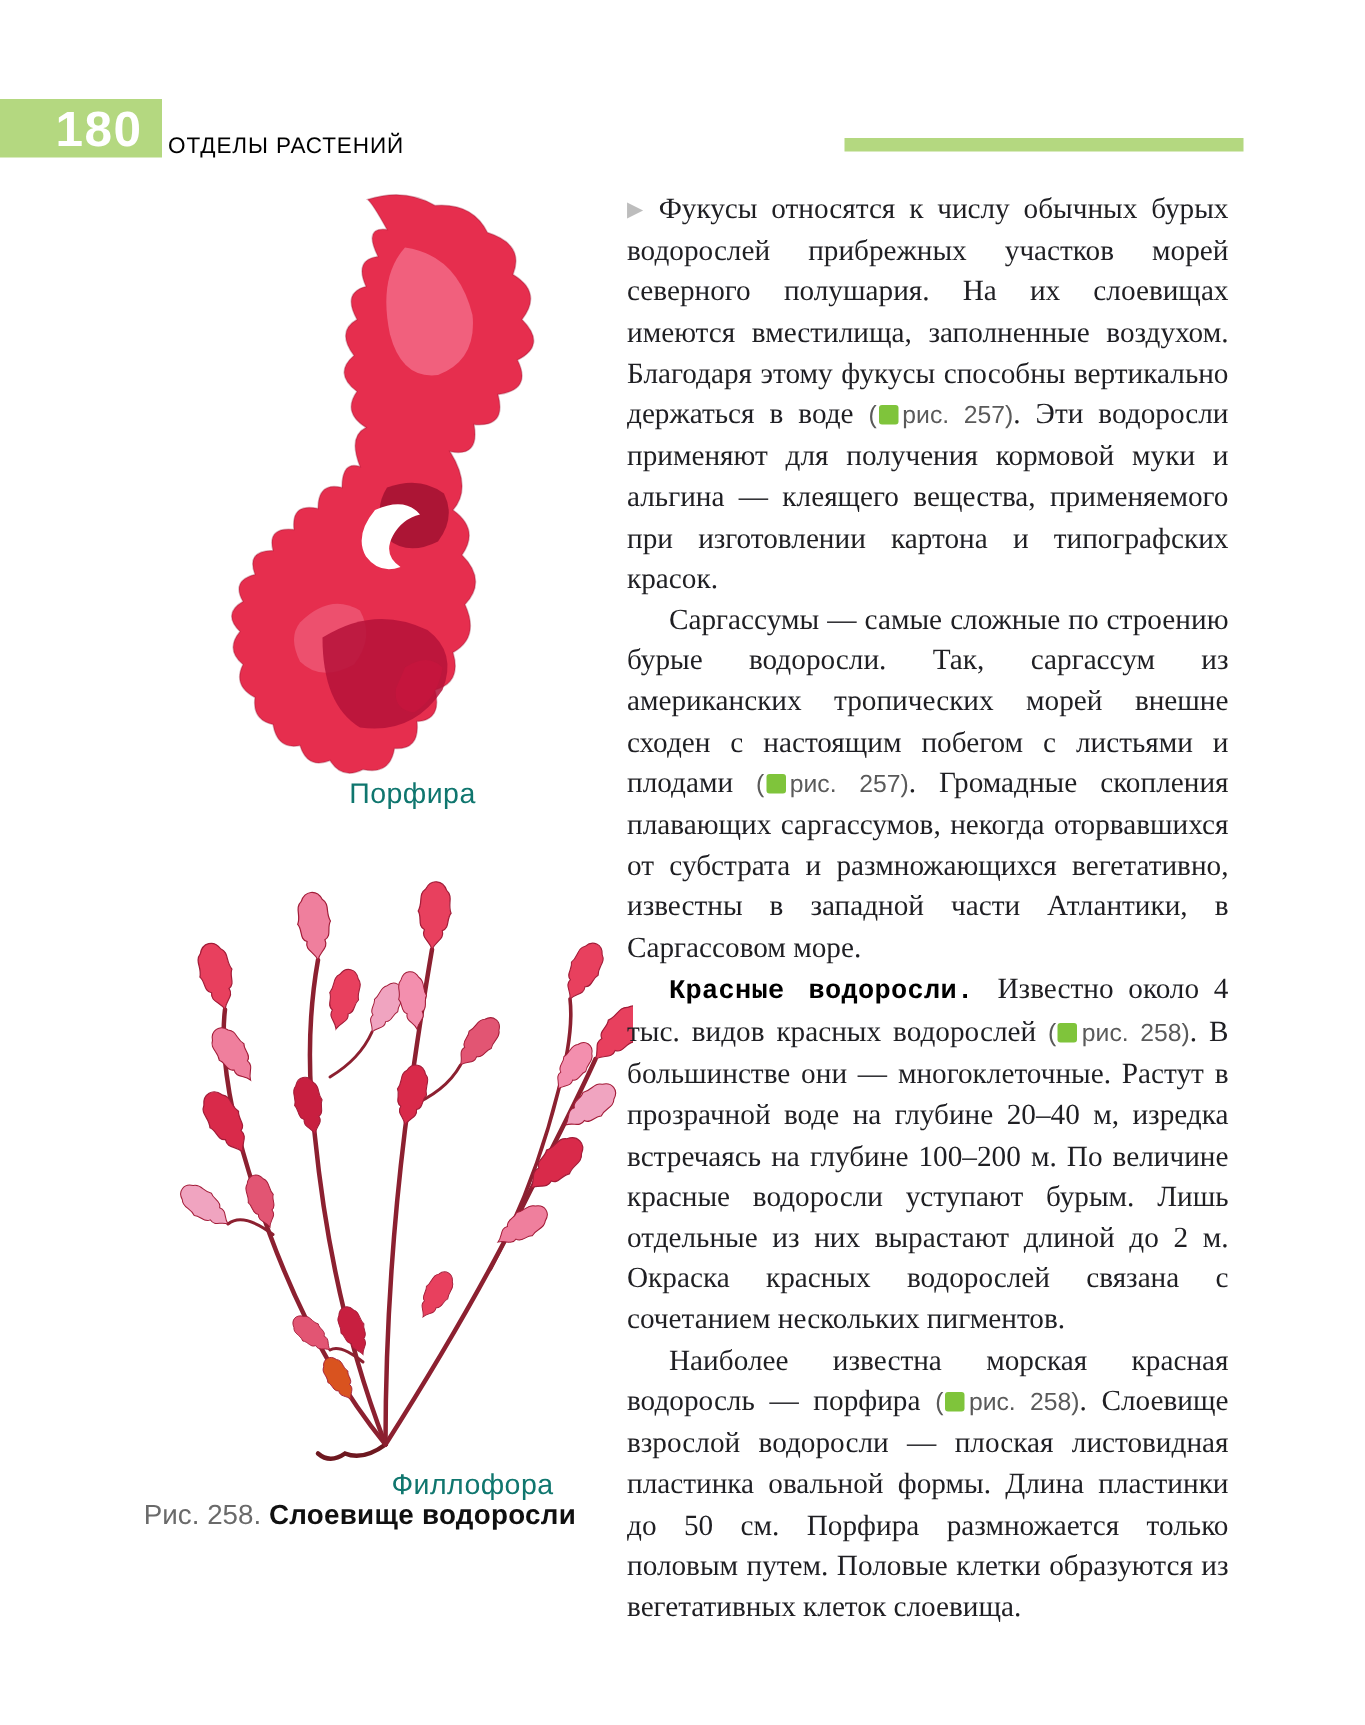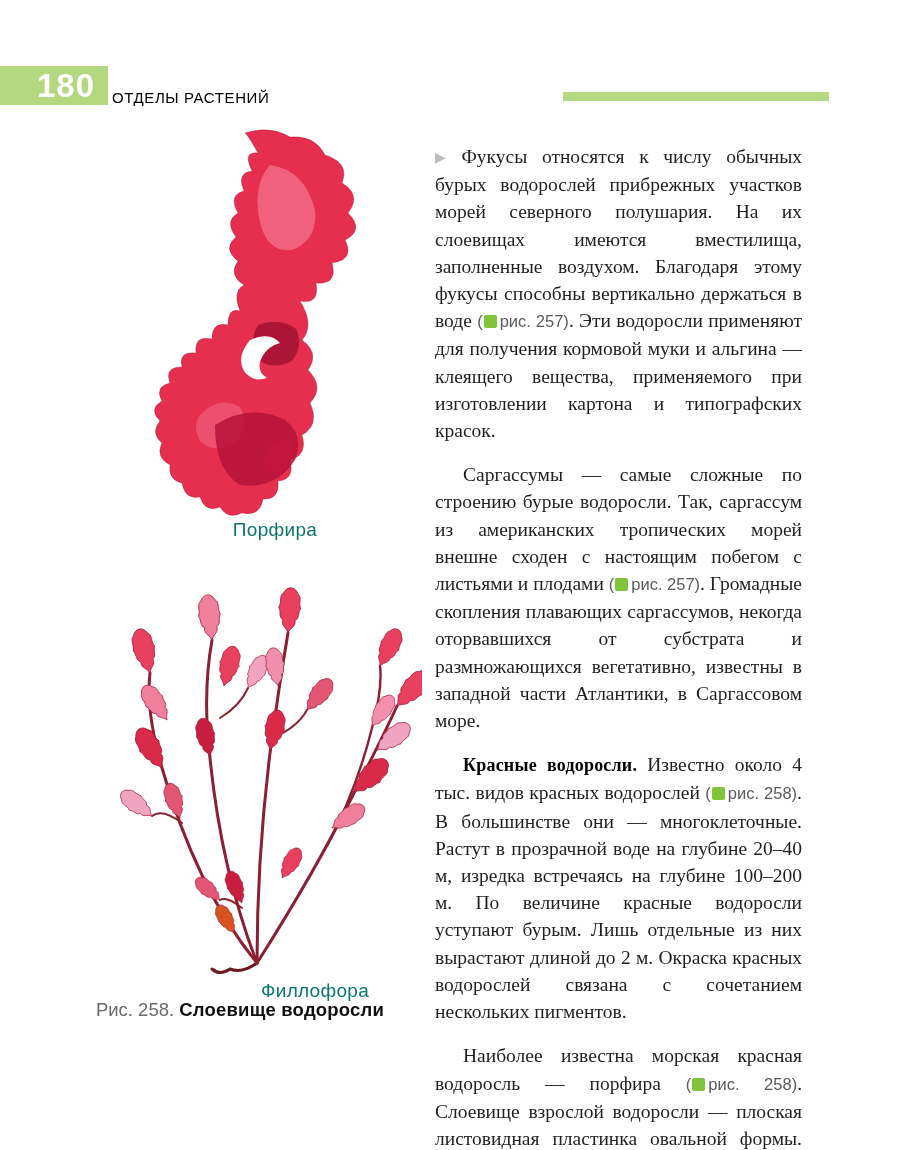--- a/index.html
+++ b/index.html
@@ -36,25 +36,25 @@
   .fig-caption{
     position:absolute;left:55px;top:999px;width:370px;text-align:center;
     font-size:18.5px;
   }
   .cap-prefix{color:#6a6a6a;}
   .cap-title{color:#101010;font-weight:bold;letter-spacing:.2px;}
   
   .body-col{position:absolute;left:418px;top:126px;width:401px;}
   .para{
     font-family:"Liberation Serif",serif;font-size:19.5px;line-height:27.2px;
-    color:#1f1f23;text-align:justify;margin:17px;
+    color:#1f1f23;text-align:justify;margin:0;
   }
   .para.indent{text-indent:28px;}
   .lead{
-    font-family:Liberation Serif, serif;font-size:18px;
+    font-family:Liberation Mono, monospace;font-size:18px;
     letter-spacing:.2px;color:#000;
   }
   .figref{
     font-family:"Liberation Sans",sans-serif;color:#5a5a5a;font-size:16.5px;
     white-space:nowrap;
   }
   .sq{
     display:inline-block;width:13px;height:13px;border-radius:2px;
     background:var(--refgreen,#7fc43b);vertical-align:-1px;margin:0 3px 0 1px;
   }

